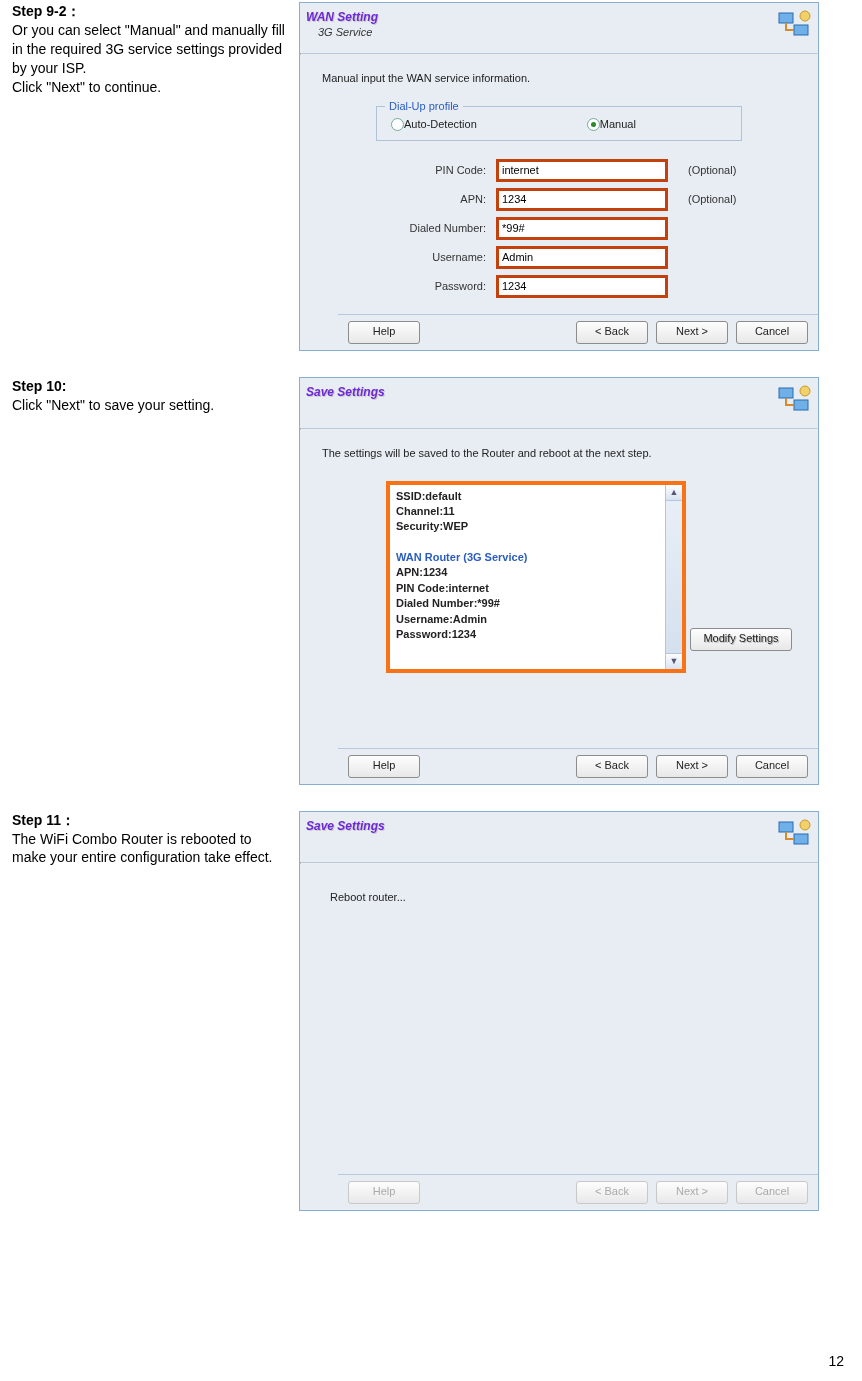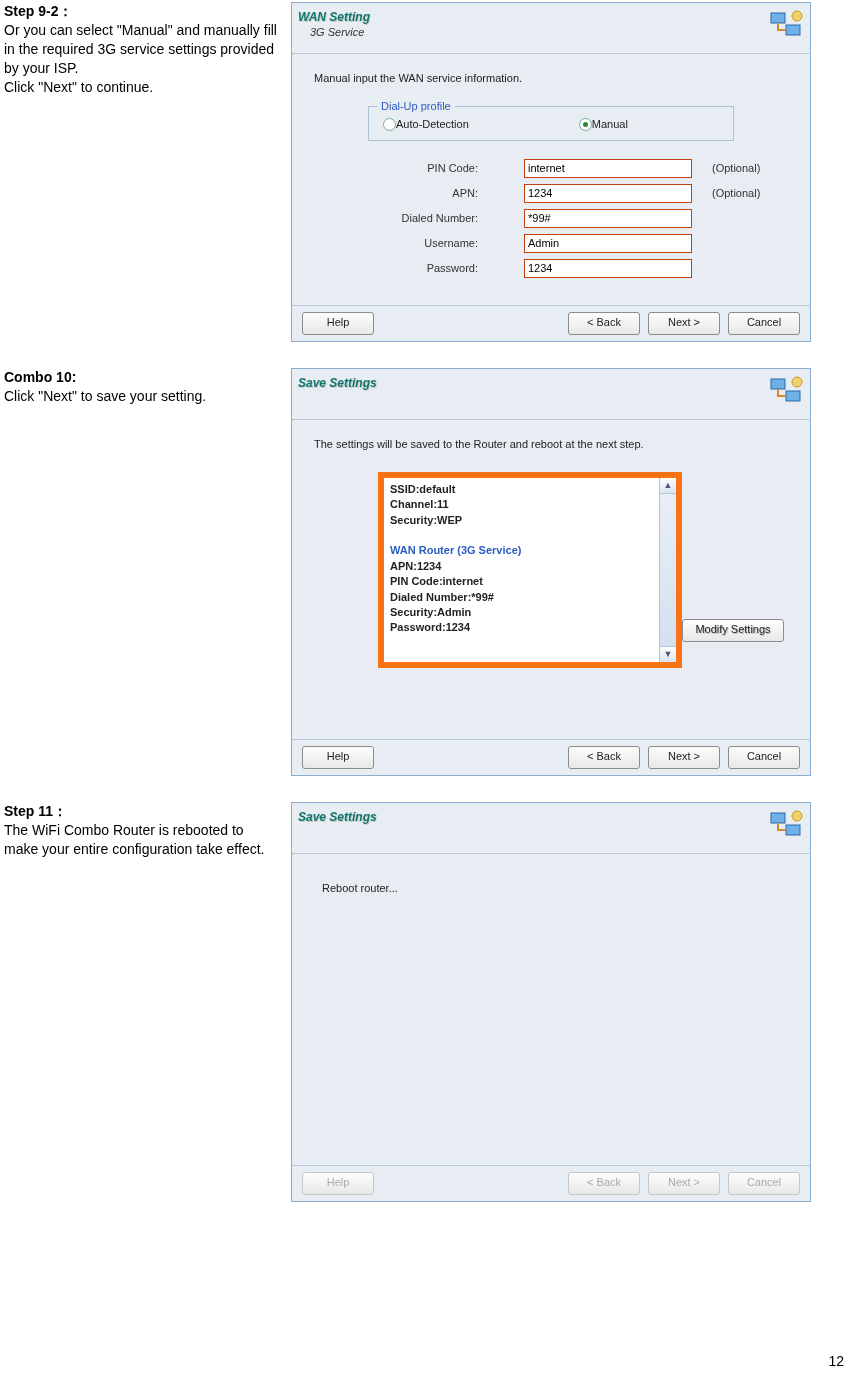--- a/index.html
+++ b/index.html
@@ -5,21 +5,21 @@
   body {
     margin: 0;
     padding: 0;
     font-family: Arial, sans-serif;
     font-size: 14px;
     width: 862px;
     background: white;
     line-height: 1.35;
   }
   .page {
-    padding: 2px 0 0 4px;
+    padding: 2px 0 0 12px;
     position: relative;
     height: 1381px;
     box-sizing: border-box;
   }
   .row {
     display: flex;
     gap: 12px;
     margin-bottom: 26px;
   }
   .left-col {
@@ -45,21 +45,21 @@
     height: 46px;
     background: #e8edf3;
     padding: 2px 6px;
   }
   .win-title-area {
     flex: 1;
   }
   .win-title {
     font-weight: bold;
     font-style: italic;
-    color: #0f766e;
+    color: #6d28d9;
     text-shadow: 1px 1px 0 #ccc;
     font-size: 12px;
     margin-top: 4px;
   }
   .win-sub {
     font-style: italic;
     color: #333;
     font-size: 11px;
     margin-left: 12px;
   }
@@ -130,58 +130,58 @@
   }
   .form-label {
     width: 170px;
     text-align: right;
     padding-right: 10px;
     color: #333;
   }
   .form-input {
     width: 160px;
     height: 17px;
-    border: 1px solid #c2410c;
+    border: 3px solid #c2410c;
     background: white;
     font-size: 11px;
     padding: 0 3px;
     font-family: Arial;
-    margin-left: 36px;
   }
   .form-opt {
     margin-left: 20px;
     color: #333;
   }
   .win-footer {
     border-top: 1px solid #b9c8db;
     padding: 6px 10px;
     display: flex;
     gap: 8px;
     background: #e8edf3;
+    margin-left: 38px;
   }
   .footer-spacer { flex: 1; }
   .btn {
     min-width: 70px;
     height: 21px;
     border: 1px solid #8c8c8c;
     border-radius: 3px;
     background: linear-gradient(#fdfdfd, #e8e8e8);
     font-size: 11px;
     text-align: center;
     line-height: 19px;
     cursor: pointer;
   }
   .btn.disabled {
     color: #aaa;
     border-color: #c8c8c8;
   }
   .summary-box {
     width: 280px;
     height: 176px;
-    border: 6px solid #f97316;
+    border: 4px solid #f97316;
     background: white;
     margin-left: 70px;
     margin-top: 6px;
     padding: 4px 6px;
     font-size: 11px;
     line-height: 1.4;
     overflow: hidden;
     position: relative;
   }
   .summary-box b { font-weight: bold; }
@@ -299,21 +299,21 @@
         <div class="footer-spacer"></div>
         <div class="btn">&lt;  Back</div>
         <div class="btn">Next &gt;</div>
         <div class="btn">Cancel</div>
       </div>
     </div>
   </div>
 
   <div class="row">
     <div class="left-col">
-      <span class="step-title">Combo 10:</span><br>
+      <span class="step-title">Step 10:</span><br>
       <span class="step-body">Click "Next" to save your setting.</span>
     </div>
 
     <div class="win">
       <div class="win-header">
         <div class="win-title-area">
           <div class="win-title">Save Settings</div>
         </div>
         <div class="win-icon">
           <svg viewBox="0 0 36 36">
@@ -330,21 +330,21 @@
 
         <div class="summary-box">
           <b>SSID:default</b><br>
           <b>Channel:11</b><br>
           <b>Security:WEP</b><br>
           <br>
           <span class="wan-line">WAN Router  (3G Service)</span><br>
           <b>APN:1234</b><br>
           <b>PIN Code:internet</b><br>
           <b>Dialed Number:*99#</b><br>
-          <b>Security:Admin</b><br>
+          <b>Username:Admin</b><br>
           <b>Password:1234</b>
           <div class="scroll-ctl">
             <div class="arrow-up">▲</div>
             <div class="arrow-down">▼</div>
           </div>
         </div>
 
         <div class="btn modify-btn">Modify Settings</div>
       </div>
       <div class="win-footer">

